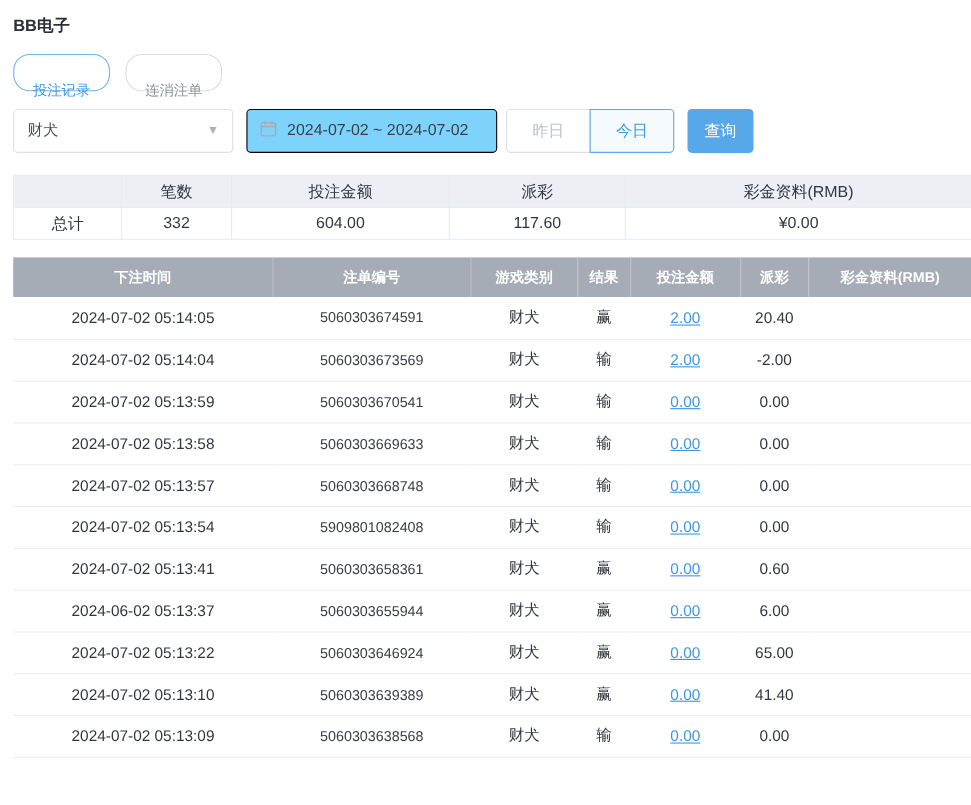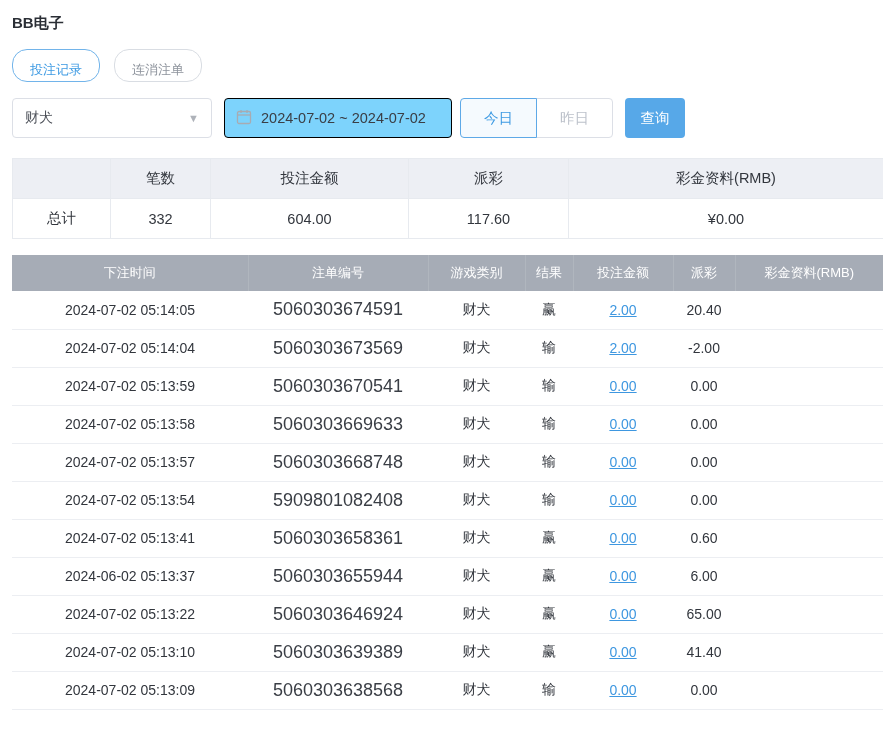--- a/index.html
+++ b/index.html
@@ -7,21 +7,21 @@
     width:883px; height:732px; overflow:hidden; background:#ffffff;
     font-family:"Liberation Sans","DejaVu Sans",sans-serif; color:#333;
   }
   .page { padding:10px 0 0 12px; width:883px; }
 
   .page-title { font-size:15px; font-weight:bold; color:#2b2f36; padding:4px 0 16px 0; }
 
   
   .tabs { display:flex; gap:14px; margin-bottom:16px; }
   .tab {
-    height:33px; line-height:31px; padding:4px 17px; border:1px solid #d9dde3;
+    height:33px; line-height:31px; padding:16px 17px; border:1px solid #d9dde3;
     border-radius:15px; font-size:13px; color:#8d939c; background:#fff; cursor:pointer;
   }
   .tab.active { border-color:#72b4ea; color:#3d9ae3; }
 
   
   .filters { display:flex; align-items:center; margin-bottom:20px; }
   .select {
     width:200px; height:40px; border:1px solid #dcdfe6; border-radius:4px;
     display:flex; align-items:center; justify-content:space-between;
     padding:0 12px; font-size:14px; color:#4b4f57; background:#fff; cursor:pointer;
@@ -42,35 +42,35 @@
   .qbtn.active { border-color:#5ea9e7; color:#3d9ae3; background:#f5fafe; position:relative; z-index:1; }
   .search-btn {
     margin-left:12px; height:40px; width:60px; border:none; border-radius:4px;
     background:#57a8e8; color:#fff; font-size:14.5px; cursor:pointer;
   }
 
   
   table { border-collapse:collapse; table-layout:fixed; }
   .summary-table { width:871px; margin-bottom:16px; font-size:14.5px; }
   .summary-table td {
-    height:40px; text-align:center; border:1px solid #e7eaef; color:#32363d;
+    height:29px; text-align:center; border:1px solid #e7eaef; color:#32363d;
   }
   .summary-table .shead { background:#edeff4; }
 
   
   .bet-table { width:871px; font-size:14px; }
   .bet-table thead td {
-    background:#a6acb6; color:#ffffff; font-weight:normal; font-size:13px;
+    background:#a6acb6; color:#ffffff; font-weight:bold; font-size:13px;
     height:36px; text-align:center; border-right:1px solid rgba(255,255,255,0.12);
   }
   .bet-table thead td:last-child { border-right:none; }
   .bet-table tbody td {
     height:38px; text-align:center; border-bottom:1px solid #eceef2; color:#32363d;
   }
-  .bet-table tbody td.order-no { font-size:18px; color:#3a3e45; }
+  .bet-table tbody td.order-no { font-size:13px; color:#3a3e45; }
   a.amount-link { color:#3e97e0; text-decoration:underline; cursor:pointer; }
   .payout-neg { color:#e9595c; }
 </style>
 </head>
 <body>
 
 <div class="page">
 
   <div class="page-title">BB电子</div>
 
@@ -91,22 +91,22 @@
           <rect x="1.5" y="2.5" width="13" height="12" rx="1.5" fill="none" stroke="#a8abb2" stroke-width="1.3"></rect>
           <line x1="1.5" y1="6" x2="14.5" y2="6" stroke="#a8abb2" stroke-width="1.3"></line>
           <line x1="5" y1="1" x2="5" y2="4" stroke="#a8abb2" stroke-width="1.3"></line>
           <line x1="11" y1="1" x2="11" y2="4" stroke="#a8abb2" stroke-width="1.3"></line>
         </svg>
       </span>
       <span>2024-07-02 ~ 2024-07-02</span>
     </div>
 
     <div class="btn-group">
+      <button class="qbtn">昨日</button>
       <button class="qbtn active">今日</button>
-      <button class="qbtn">昨日</button>
     </div>
 
     <button class="search-btn">查询</button>
   </div>
 
   <table class="summary-table">
     <colgroup>
       <col style="width:98px">
         <col style="width:100px">
         <col style="width:198px">

